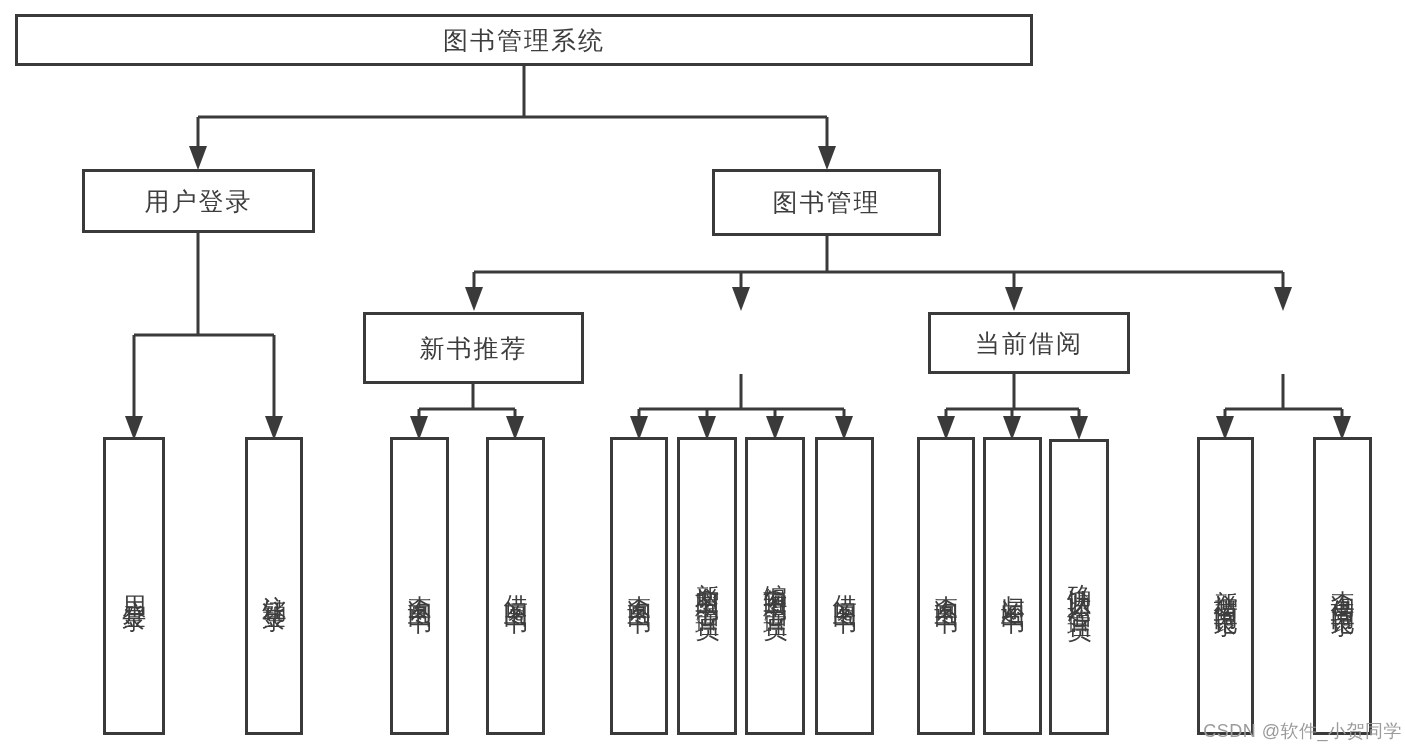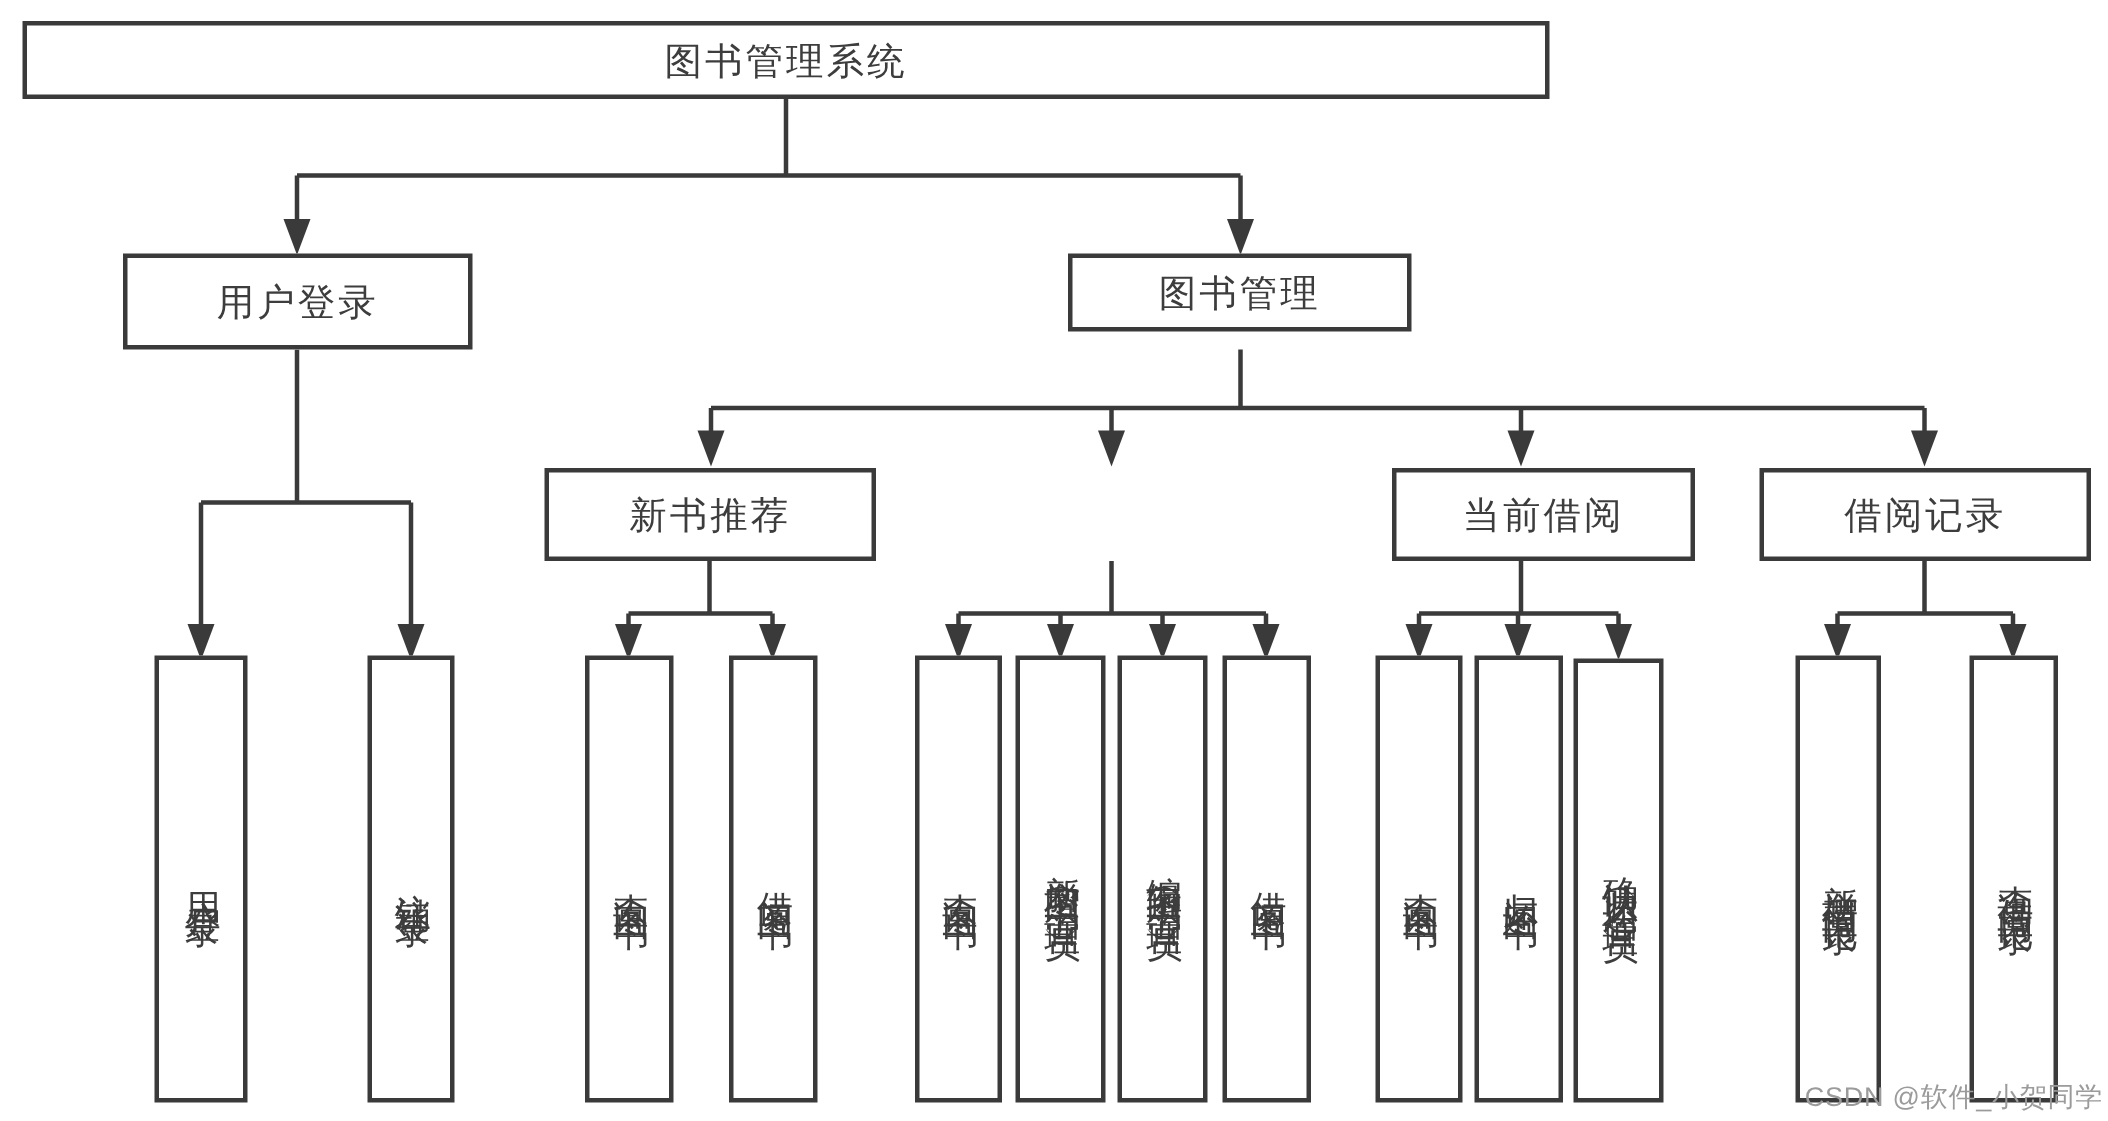--- a/index.html
+++ b/index.html
@@ -139,33 +139,30 @@
     </g>
   </svg>
 
   <div class="box" style="left:15px;top:14px;width:1018px;height:52px">
     <span class="hlabel">图书管理系统</span>
   </div>
 
   <div class="box" style="left:82px;top:169px;width:233px;height:64px">
     <span class="hlabel">用户登录</span>
   </div>
-  <div class="box" style="left:712px;top:169px;width:229px;height:52px">
+  <div class="box" style="left:712px;top:169px;width:229px;height:67px">
     <span class="hlabel">图书管理</span>
   </div>
 
-  <div class="box" style="left:363px;top:312px;width:221px;height:62px">
+  <div class="box" style="left:363px;top:312px;width:221px;height:72px">
     <span class="hlabel">新书推荐</span>
   </div>
   <div class="box" style="left:928px;top:312px;width:202px;height:62px">
     <span class="hlabel">当前借阅</span>
   </div>
-  <div class="box" style="left:1173px;top:312px;width:221px;height:62px">
-    <span class="hlabel">借阅记录</span>
-  </div>
 
   <div class="box" style="left:103px;top:437px;width:62px;height:298px">
     <span class="vtext">用户登录</span>
   </div>
   <div class="box" style="left:245px;top:437px;width:58px;height:298px">
     <span class="vtext">注销登录</span>
   </div>
 
   <div class="box" style="left:390px;top:437px;width:59px;height:298px">
     <span class="vtext">查询图书</span>

